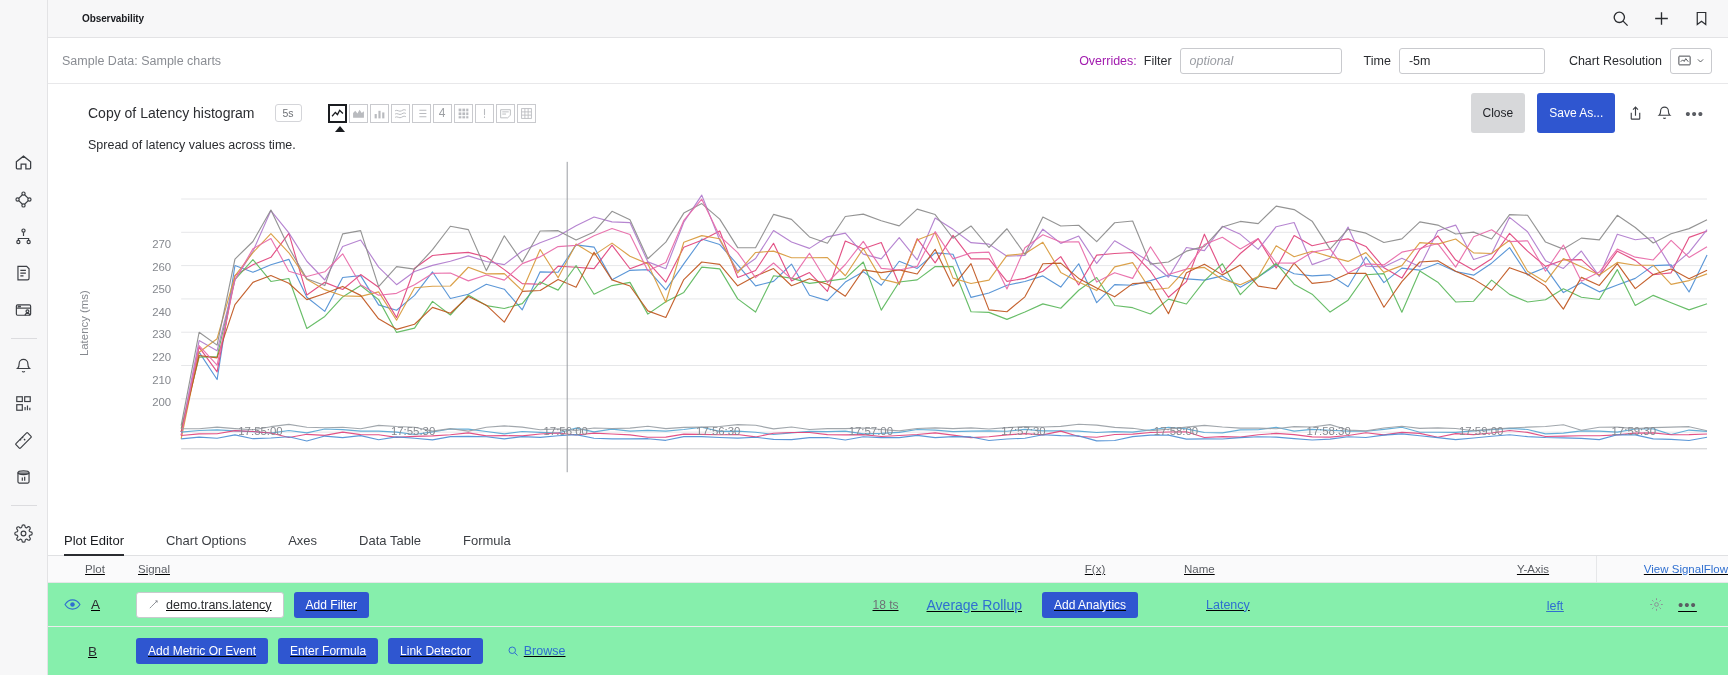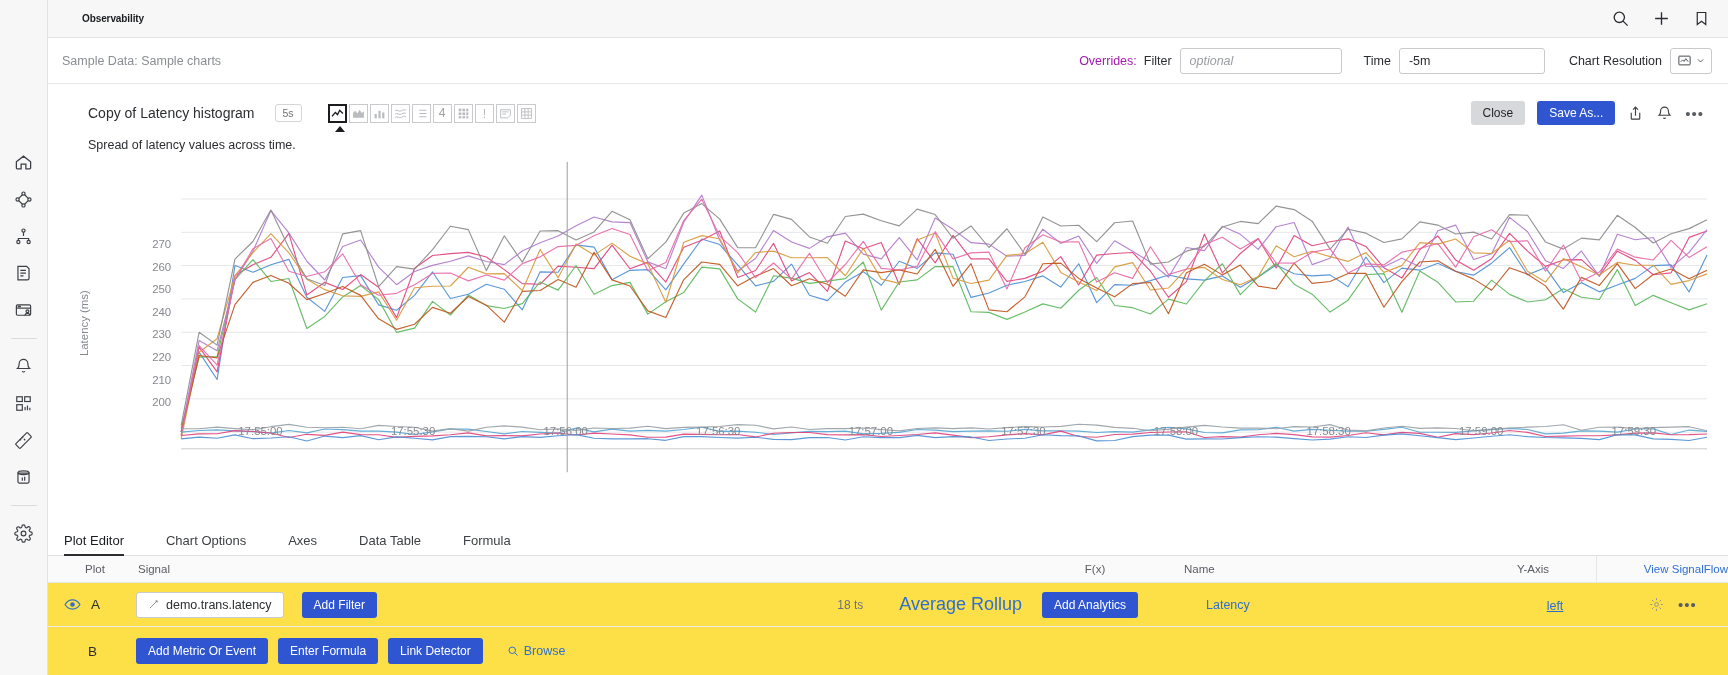--- a/index.html
+++ b/index.html
@@ -101,21 +101,21 @@
   .tb-btn.active { border:2px solid #1a1c20; color:#1a1c20; }
   .tb-caret {
     position:absolute; left:5px; top:20px; width:0;height:0;
     border-left:5px solid transparent;border-right:5px solid transparent;
     border-bottom:6px solid #1a1c20;
   }
   .tb-num { font-size:12px; color:#9b9ea2; font-weight:400; line-height:1; }
 
   .head-right { margin-left:auto; display:flex; align-items:center; gap:12px; padding-right:8px; }
   .btn {
-    height:24px; border-radius:3px; border:none; cursor:pointer;
+    height:40px; border-radius:3px; border:none; cursor:pointer;
     font-size:12px; padding:0 12px; font-family:"Liberation Sans",sans-serif;
   }
   .btn-close { background:#d7d8da; color:#1f2126; }
   .btn-save { background:#2f56d0; color:#fff; font-weight:400; }
   .head-ico { color:#3c3f44; cursor:pointer; display:flex; }
 
   .chart-desc { font-size:12.5px; color:#2b2d31; padding:10px 0 0 24px; }
 
   
   .plot-wrap { flex:1; position:relative; min-height:0; margin-top:4px; }
@@ -128,54 +128,54 @@
   }
   .tab {
     font-size:13px; color:#3c3f44; padding:0 0 7px 0; margin-right:42px;
     cursor:pointer; position:relative;
   }
   .tab.active { color:#1a1c20; font-weight:400; }
   .tab.active::after {
     content:""; position:absolute; left:0; right:0; bottom:-1px; height:2px; background:#2b2d31;
   }
 
-  .tbl { background:#fde047; flex:0 0 auto; }
+  .tbl { background:#86efac; flex:0 0 auto;text-decoration:underline; }
   .tbl-head {
     display:flex; align-items:center; height:27px;
     background:#fafafb; border-bottom:1px solid #e6e7e9;
     font-size:11.5px; color:#5a5d63; padding-left:16px;
   }
   .th { flex:0 0 auto; }
   .th-plot { width:62px; text-align:center; }
   .th-signal { width:auto; flex:1 1 auto; padding-left:12px; }
   .th-fx { width:150px; text-align:center; }
   .th-name { width:300px; padding-left:14px; }
   .th-yaxis { width:126px; text-align:center; }
   .th-sf { width:132px; text-align:right; color:#2f6fd0; cursor:pointer; border-left:1px solid #e6e7e9; padding-left:12px; height:27px; line-height:27px; }
 
   .row {
     display:flex; align-items:center; min-height:44px;
     border-bottom:1px solid #ececee; padding-left:16px;
   }
   .c-plot { width:62px; display:flex; align-items:center; gap:10px; }
   .eye { color:#2f6fd0; display:flex; cursor:pointer; }
   .plot-letter { font-size:13.5px; color:#2b2d31; }
-  .c-signal { flex:1 1 auto; display:flex; align-items:center; gap:18px; padding-left:10px; min-width:0; }
+  .c-signal { flex:1 1 auto; display:flex; align-items:center; gap:10px; padding-left:10px; min-width:0; }
   .sig-pill {
     height:26px; border:1px solid #c9cace; border-radius:3px; background:#fff;
     display:flex; align-items:center; gap:7px; padding:0 11px;
     font-size:12.5px; color:#2b2d31; cursor:pointer;
   }
   .btn-sm {
     height:26px; border-radius:3px; border:none; background:#2f56d0; color:#fff;
     font-size:12px; padding:0 12px; cursor:pointer; font-family:"Liberation Sans",sans-serif;
     white-space:nowrap;
   }
   .c-ts { font-size:12px; color:#6e7176; margin-left:auto; padding-right:18px; white-space:nowrap; }
-  .c-rollup { font-size:18px; color:#2f6fd0; cursor:pointer; padding-right:20px; white-space:nowrap; }
+  .c-rollup { font-size:14px; color:#2f6fd0; cursor:pointer; padding-right:20px; white-space:nowrap; }
   .c-fx { width:150px; display:flex; justify-content:flex-start; }
   .c-name { width:300px; padding-left:14px; font-size:12.5px; color:#2f6fd0; cursor:pointer; }
   .c-yaxis { width:126px; text-align:center; }
   .c-yaxis a { font-size:12.5px; color:#2f6fd0; text-decoration:underline; cursor:pointer; }
   .c-actions { width:110px; display:flex; align-items:center; justify-content:center; gap:14px; color:#8a8d93; }
   .c-actions span { cursor:pointer; display:flex; }
   .dots { font-size:15px; letter-spacing:1px; line-height:1; color:#5a5d63; }
 
   .row-b { display:flex; align-items:center; min-height:48px; padding-left:16px; }
   .rowb-letter { width:62px; display:flex; align-items:center; padding-left:24px; font-size:13.5px; color:#2b2d31; }

